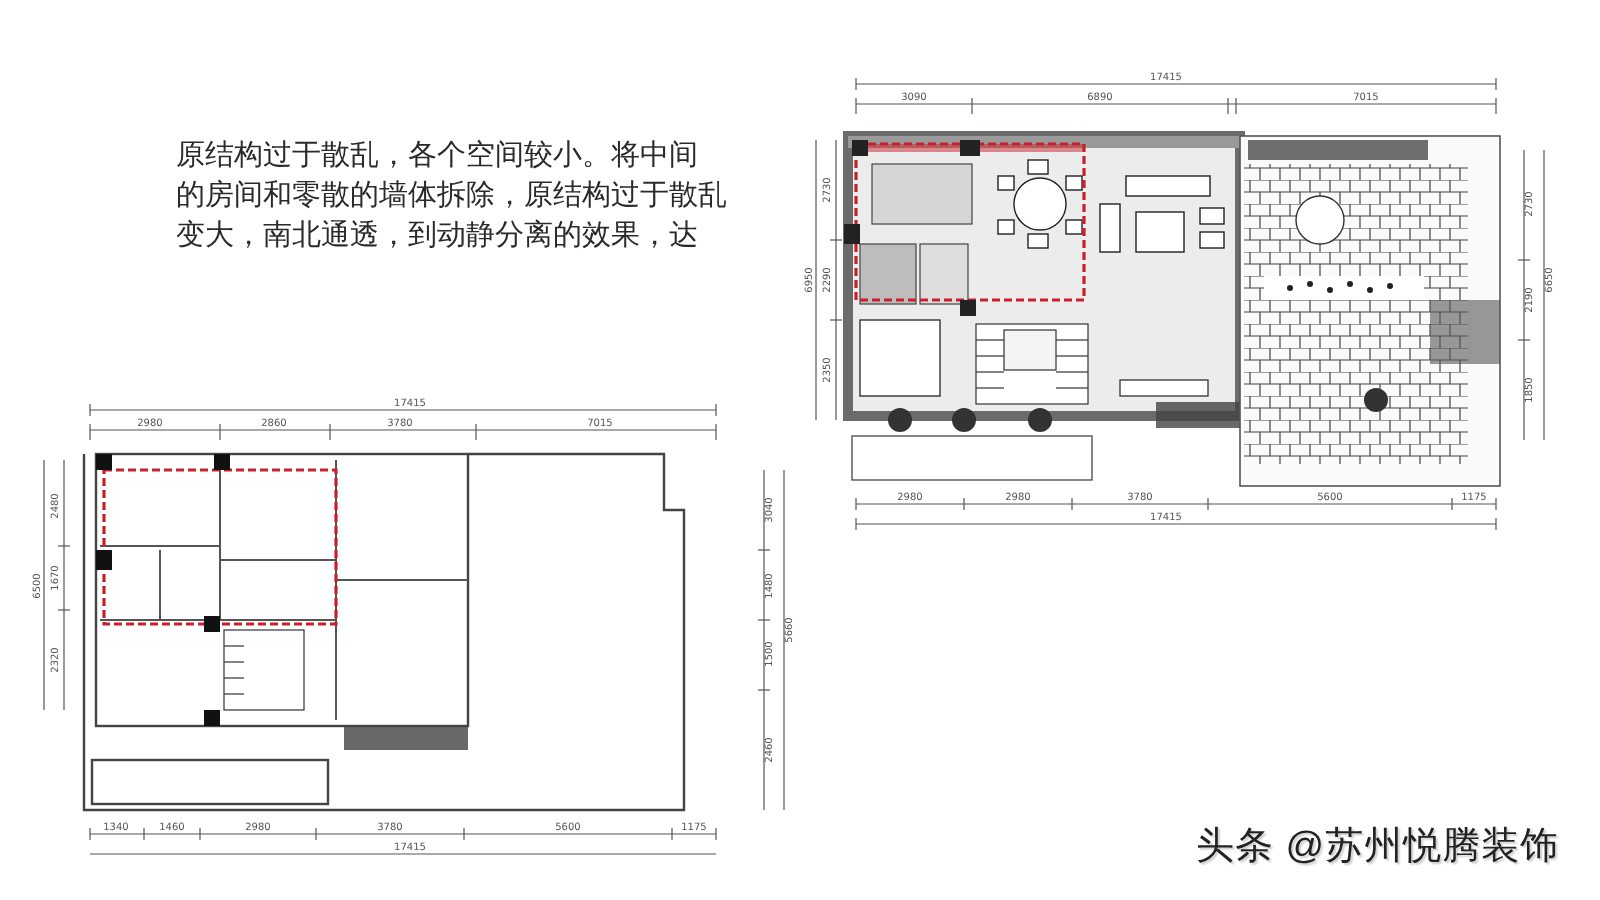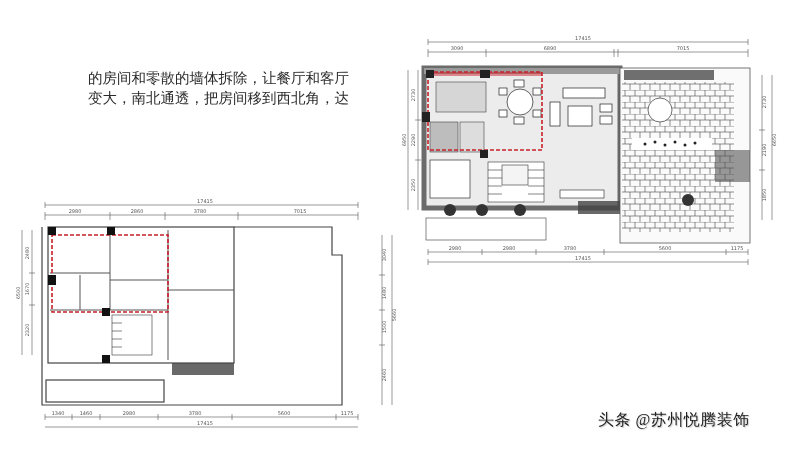--- a/index.html
+++ b/index.html
@@ -1,28 +1,29 @@
 <!DOCTYPE html>
 <html><head>
 <meta charset="utf-8">
 <style>
   html,body{margin:0;padding:0;}
   body{width:800px;height:450px;background:#ffffff;position:relative;overflow:hidden;font-family:"DejaVu Sans",sans-serif;}
   .desc{position:absolute;left:88px;top:68px;width:300px;font-family:"DejaVu Serif",serif;font-size:14.5px;line-height:20px;color:#2a2a2a;}
   .desc span{display:block;white-space:nowrap;}
   .plan{position:absolute;}
   .dim{font-family:"DejaVu Sans",sans-serif;font-size:5px;fill:#555;}
-  .watermark{position:absolute;left:598px;top:410px;font-family:Liberation Serif, serif;font-size:16px;color:#222;letter-spacing:0.5px;text-shadow:1px 1px 1px #ccc;}
+  .watermark{position:absolute;left:598px;top:410px;font-family:Liberation Sans, sans-serif;font-size:19px;color:#222;letter-spacing:0.5px;text-shadow:1px 1px 1px #ccc;}
 </style>
 </head>
 <body>
 
 <div class="desc">
-  <span>的房间和零散的墙体拆除，让餐厅和客厅</span>
-  <span>变大，南北通透，把房间移到西北角，达</span>
+  <span>原结构过于散乱，各个空间较小。将中间</span>
+  <span>的房间和零散的墙体拆除，原结构过于散乱</span>
+  <span>变大，南北通透，到动静分离的效果，达</span>
 </div>
 
 <svg class="plan" style="left:400px;top:30px;" width="390" height="250" viewBox="0 0 390 250">
 
   <g stroke="#555" stroke-width="0.6" fill="none">
     <line x1="28" y1="12" x2="348" y2="12"></line>
     <line x1="28" y1="9" x2="28" y2="15"></line>
       <line x1="348" y1="9" x2="348" y2="15"></line>
     <line x1="28" y1="22" x2="348" y2="22"></line>
     <line x1="28" y1="19" x2="28" y2="27"></line>

